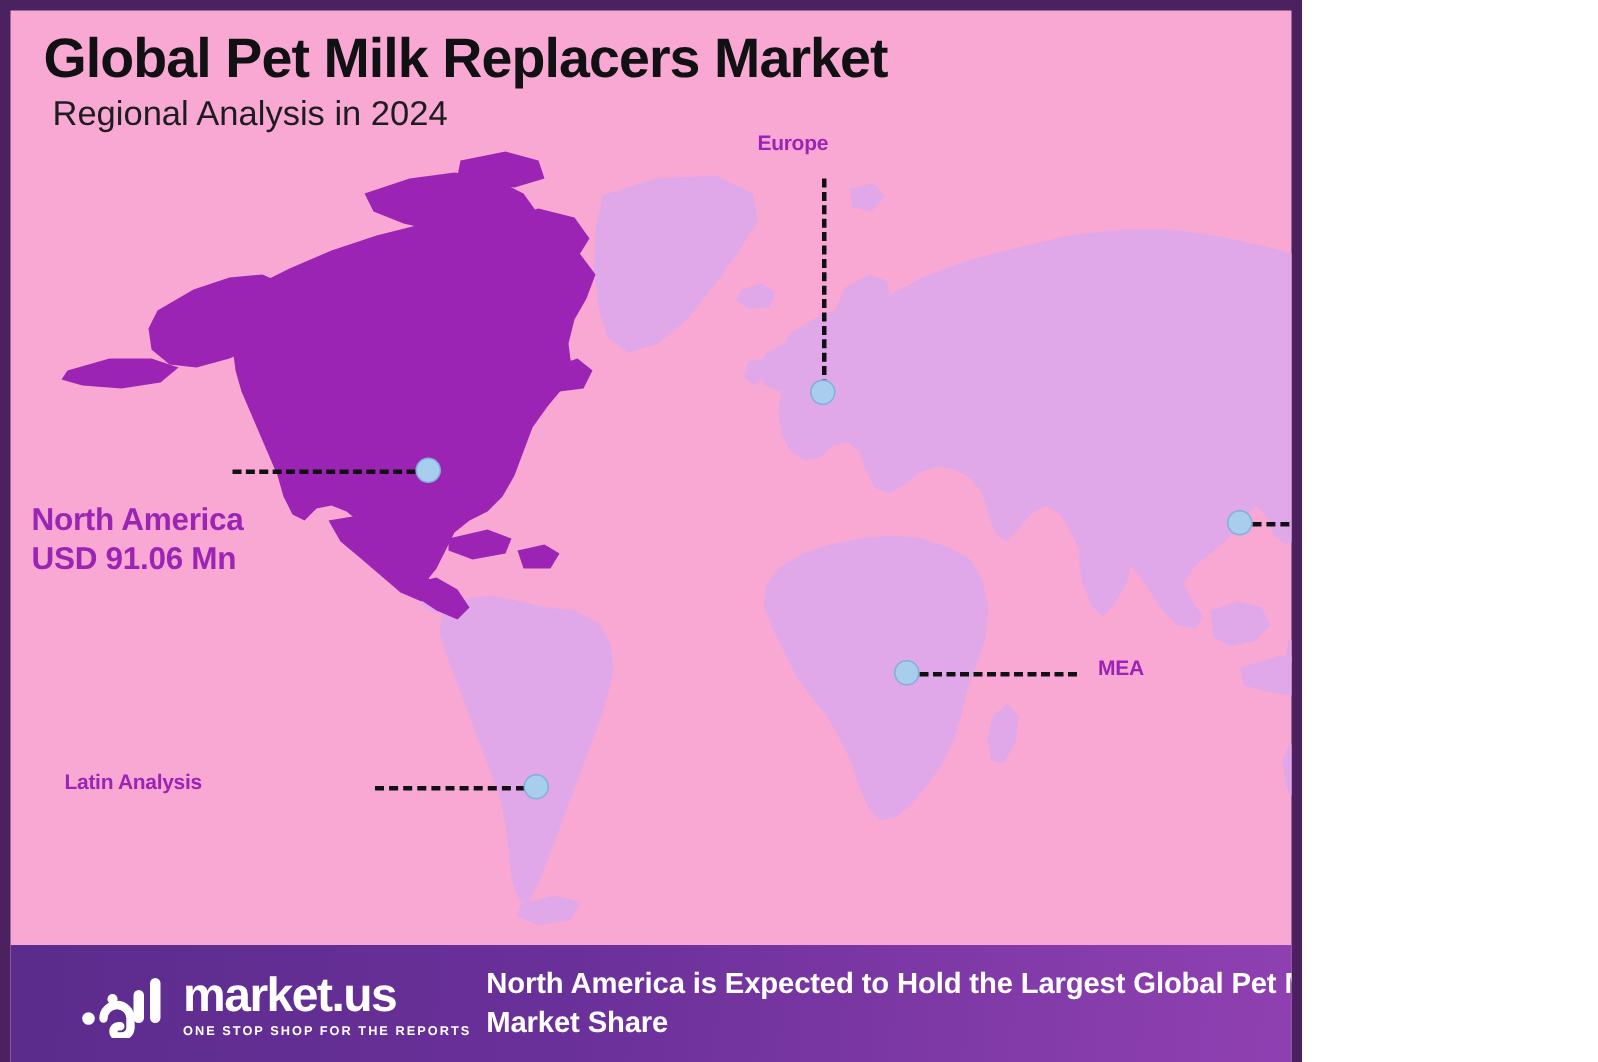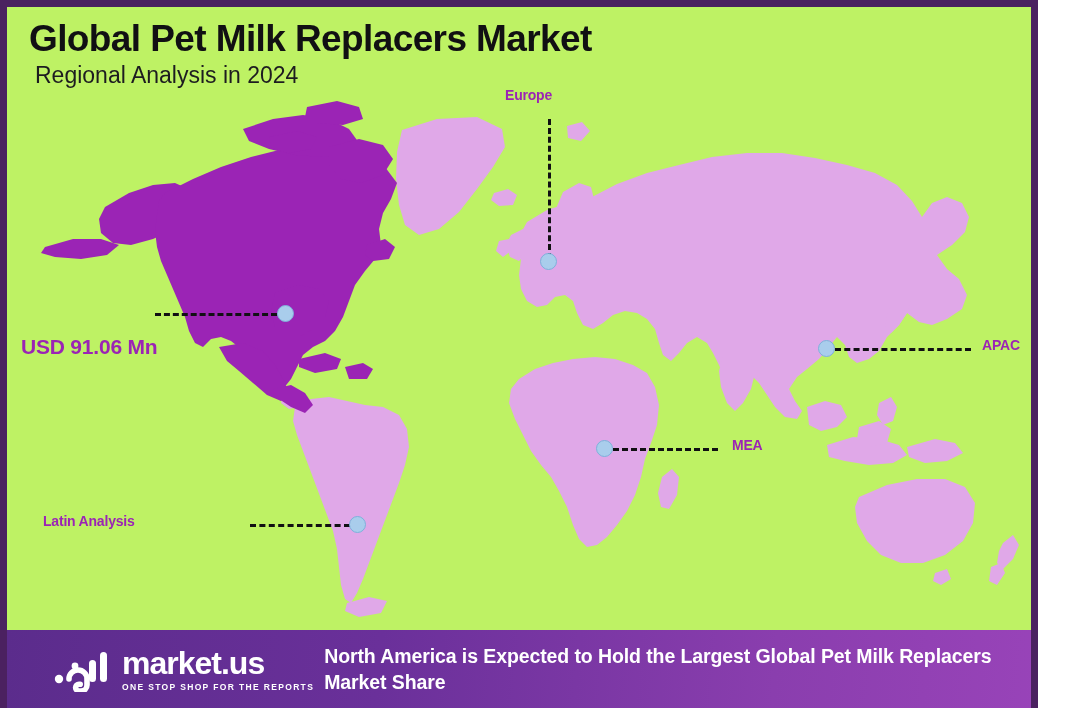--- a/index.html
+++ b/index.html
@@ -5,24 +5,24 @@
   html, body {
     margin: 0;
     padding: 0;
     background: #ffffff;
   }
   body {
     font-family: "Liberation Sans", sans-serif;
   }
   #page {
     position: relative;
-    width: 1038px;
+    width: 868px;
     height: 708px;
     box-sizing: border-box;
-    background: #bef264;
+    background: #f9a8d4;
     border-left: 7px solid #4b2160;
     border-right: 7px solid #4b2160;
     border-top: 7px solid #4b2160;
     border-bottom: 0;
     overflow: hidden;
   }
   
   #header {
     position: absolute;
     left: 0; top: 0;
@@ -253,20 +253,21 @@
     </svg>
   </div>
 
   <div id="callouts">
 
     <div class="callout-label" style="left:498px; top:80px;">Europe</div>
     <div class="leader vert" style="left:541px; top:112px; height:140px;"></div>
     <div class="marker-dot" style="left:533px; top:246px;"></div>
 
     <div class="callout-label two-line" style="left:14px; top:327px;">
+      <div>North America</div>
       <div>USD 91.06 Mn</div>
     </div>
     <div class="leader" style="left:148px; top:306px; width:122px;"></div>
     <div class="marker-dot" style="left:270px; top:298px;"></div>
 
     <div class="callout-label" style="left:975px; top:330px;">APAC</div>
     <div class="leader" style="left:828px; top:341px; width:136px;"></div>
     <div class="marker-dot" style="left:811px; top:333px;"></div>
 
     <div class="callout-label" style="left:725px; top:430px;">MEA</div>

